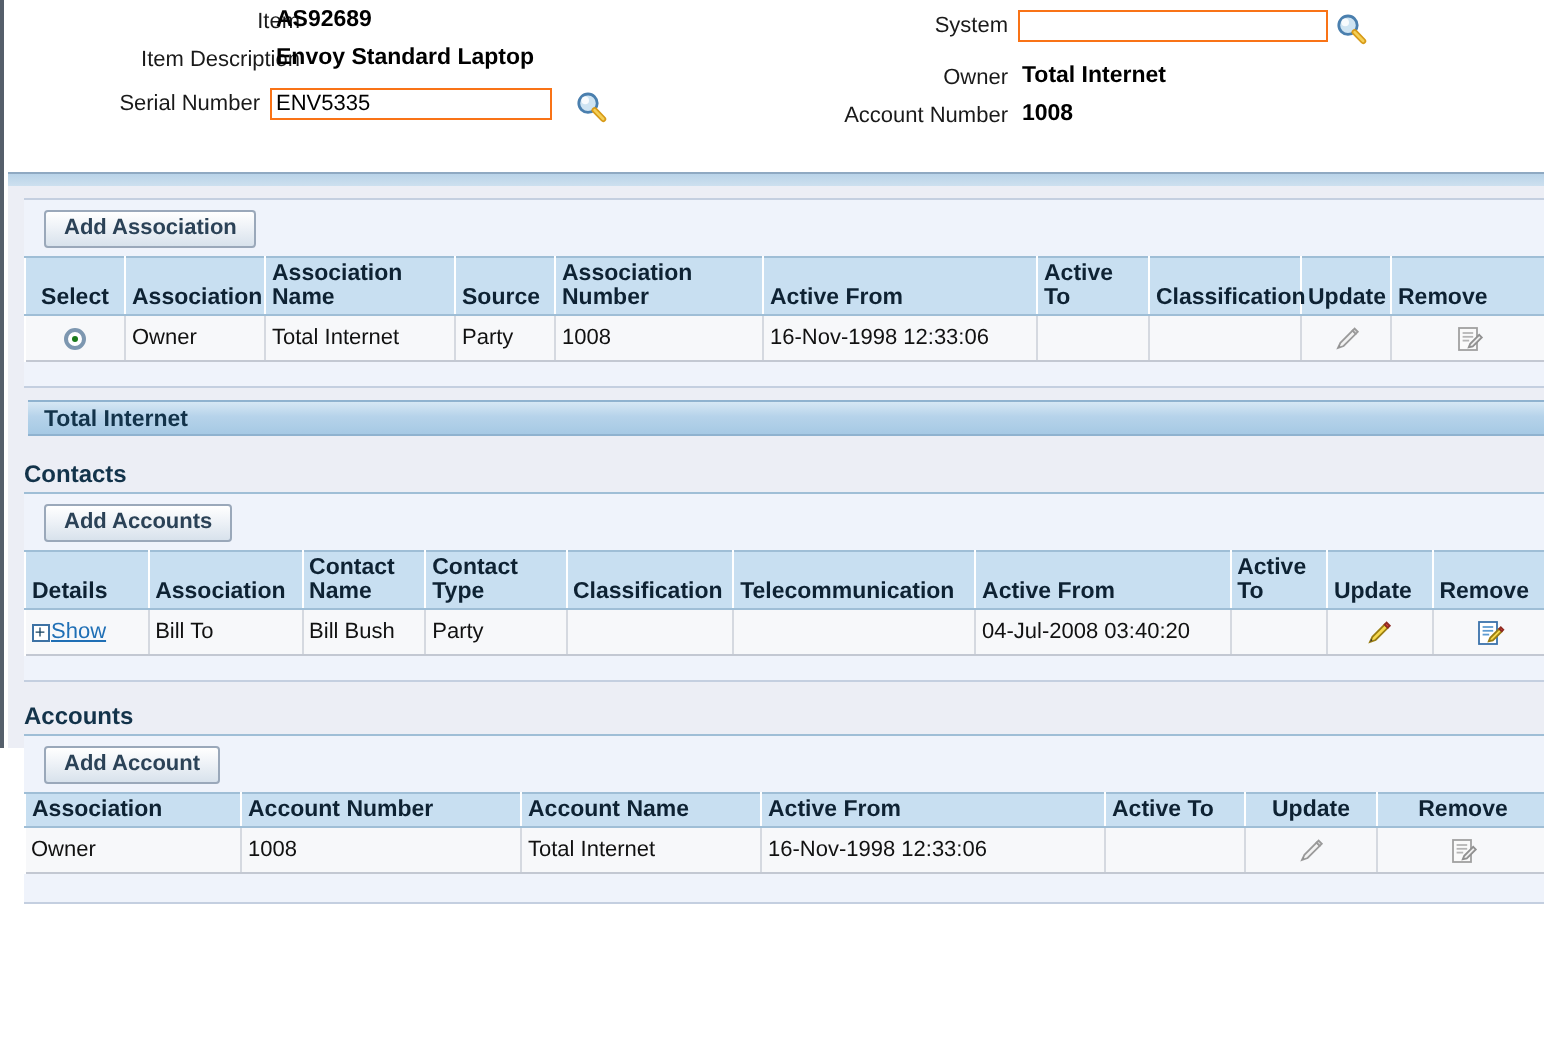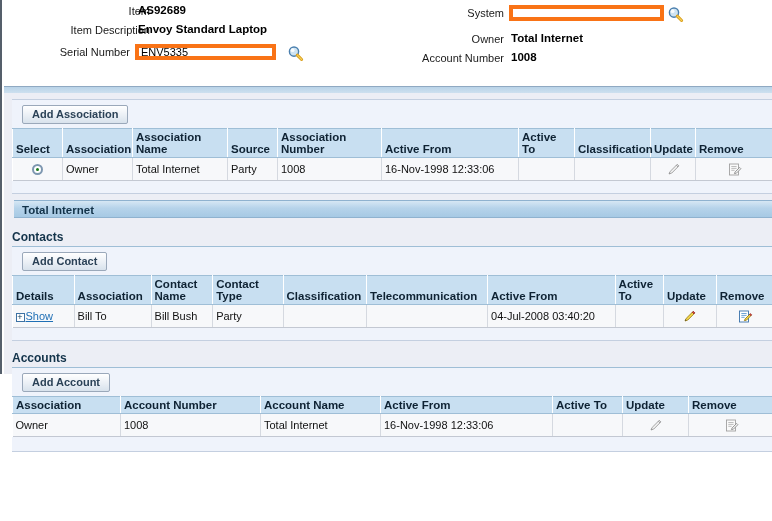--- a/index.html
+++ b/index.html
@@ -41,21 +41,21 @@
     text-align: right;
     white-space: nowrap;
   }
   .fvalue {
     font-size: 11.5px;
     font-weight: bold;
     color: #000000;
     white-space: nowrap;
   }
   .finput {
-    border: 4px solid #f97316;
+    border: 1px solid #f97316;
     background: #ffffff;
     height: 16px;
     font-family: "Liberation Sans", sans-serif;
     font-size: 11px;
     color: #000;
     padding: 0 2px;
     box-sizing: border-box;
     outline: none;
   }
   .mag {
@@ -170,21 +170,21 @@
     color: #111111;
     padding: 2px 3px;
     border-right: 1px solid #d5d9e0;
     border-bottom: 1px solid #c3c8d2;
     height: 18px;
     vertical-align: middle;
     white-space: nowrap;
     overflow: hidden;
   }
   table.grid td.ctr { text-align: center; }
-  table.grid th.ctr { text-align: left; }
+  table.grid th.ctr { text-align: center; }
 
   .radio {
     display: inline-block;
     width: 11px;
     height: 11px;
     border-radius: 50%;
     border: 2px solid #7d97b0;
     background: #ffffff;
     position: relative;
     box-sizing: border-box;
@@ -392,21 +392,21 @@
     <div class="sectionbar" style="width:762px;">
       <span>Total Internet</span>
     </div>
 
     <div style="height:8px;" class="gap"></div>
     <div class="subhead">Contacts</div>
     <div class="hr"></div>
 
     <div class="panel" style="margin-left:8px; width:762px; border-top:none;">
       <div class="btnrow">
-        <span class="btn">Add Contact</span>
+        <span class="btn">Add Accounts</span>
       </div>
       <table class="grid" style="width:762px;">
         <colgroup>
           <col style="width:56px">
             <col style="width:70px">
             <col style="width:56px">
           <col style="width:64px">
             <col style="width:76px">
             <col style="width:110px">
           <col style="width:116px">

